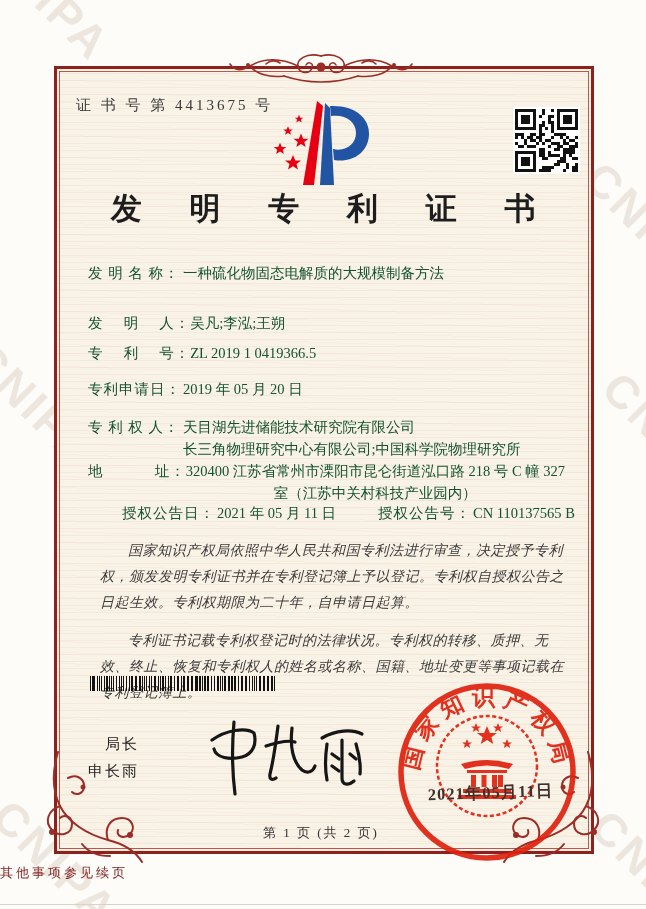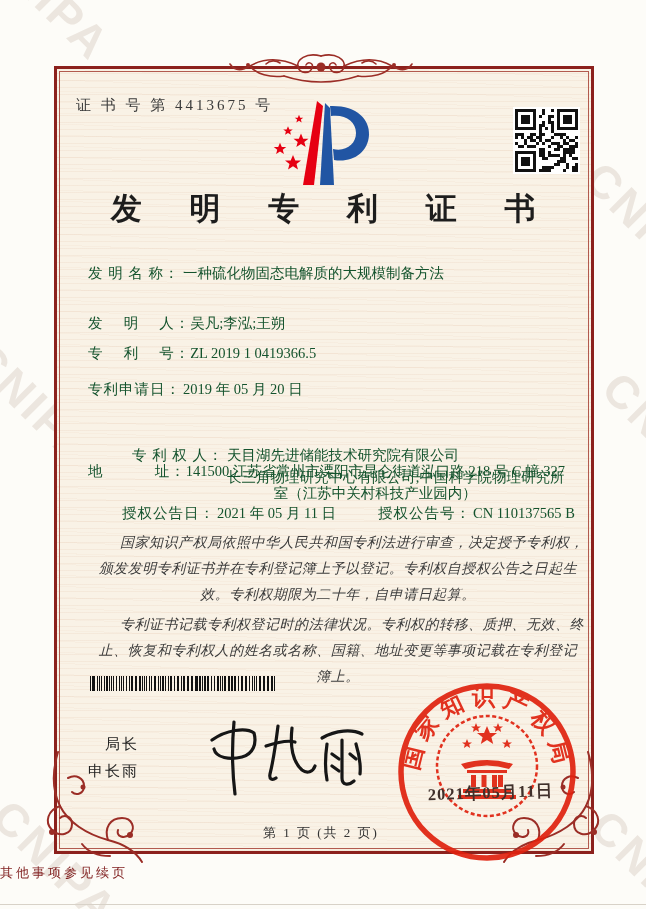--- a/index.html
+++ b/index.html
@@ -35,21 +35,21 @@
   .qr{position:absolute; left:513px; top:107px; width:63px; height:63px; background:#fff; padding:2px;}
   .title{
     position:absolute; left:0; right:0; top:188px; text-align:center;
     font-size:31px; font-weight:bold; letter-spacing:20px; text-indent:20px; color:#1d1d1d;
   }
   .field{position:absolute; left:88px; right:60px; font-size:14.5px; line-height:22px; color:#14532d; display:flex;}
   .field .lbl{flex:0 0 95px; letter-spacing:1px; white-space:nowrap;}
   .field .val{white-space:pre-line;}
   .field .lbl2{margin-left:42px; white-space:nowrap;}
   .paras{position:absolute; left:88px; right:58px; top:526px; font-size:14px; line-height:26px; color:#3b3b3b; font-style:italic;}
-  .paras p{margin:4px; text-indent:2em; letter-spacing:.5px;text-align:center;}
+  .paras p{margin:12px; text-indent:2em; letter-spacing:.5px;}
   .barcode{position:absolute; left:90px; top:676px; width:186px; height:15px;}
   .officer{position:absolute; left:88px; top:731px; font-size:15px; line-height:27px; color:#222; letter-spacing:2px;text-align:right;}
   .sig{position:absolute; left:196px; top:712px; width:175px; height:90px;}
   .seal{position:absolute; left:387px; top:672px; width:200px; height:200px; opacity:.92;}
   .seal-date{
     position:absolute; left:398px; top:782px; width:185px; text-align:center;
     font-size:16.5px; font-weight:bold; letter-spacing:1px; color:#40302b;
     transform:rotate(-2deg);
   }
   .page-info{position:absolute; left:54px; width:534px; top:824px; text-align:center; font-size:13px; letter-spacing:2px; color:#333;}
@@ -364,28 +364,28 @@
     <span class="val">吴凡;李泓;王朔</span>
   </div>
   <div class="field" style="top:342px;">
     <span class="lbl">专　  利　  号：</span>
     <span class="val">ZL 2019 1 0419366.5</span>
   </div>
   <div class="field" style="top:378px;">
     <span class="lbl">专利申请日：</span>
     <span class="val">2019 年 05 月 20 日</span>
   </div>
-  <div class="field" style="top:444px;margin-left:44px;">
+  <div class="field" style="top:416px;">
     <span class="lbl">专 利 权 人：</span>
     <span class="val">天目湖先进储能技术研究院有限公司
 长三角物理研究中心有限公司;中国科学院物理研究所</span>
   </div>
   <div class="field" style="top:460px;text-align:center;">
     <span class="lbl">地　　　  址：</span>
-    <span class="val">141500 江苏省常州市溧阳市昆仑街道泓口路 218 号 C 幢 327
+    <span class="val">320400 江苏省常州市溧阳市昆仑街道泓口路 218 号 C 幢 327
 室（江苏中关村科技产业园内）</span>
   </div>
   <div class="field" style="top:502px;margin-left:34px;">
     <span class="lbl">授权公告日：</span>
     <span class="val">2021 年 05 月 11 日</span>
     <span class="lbl lbl2">授权公告号：</span>
     <span class="val">CN 110137565 B</span>
   </div>
 
   <div class="paras">

